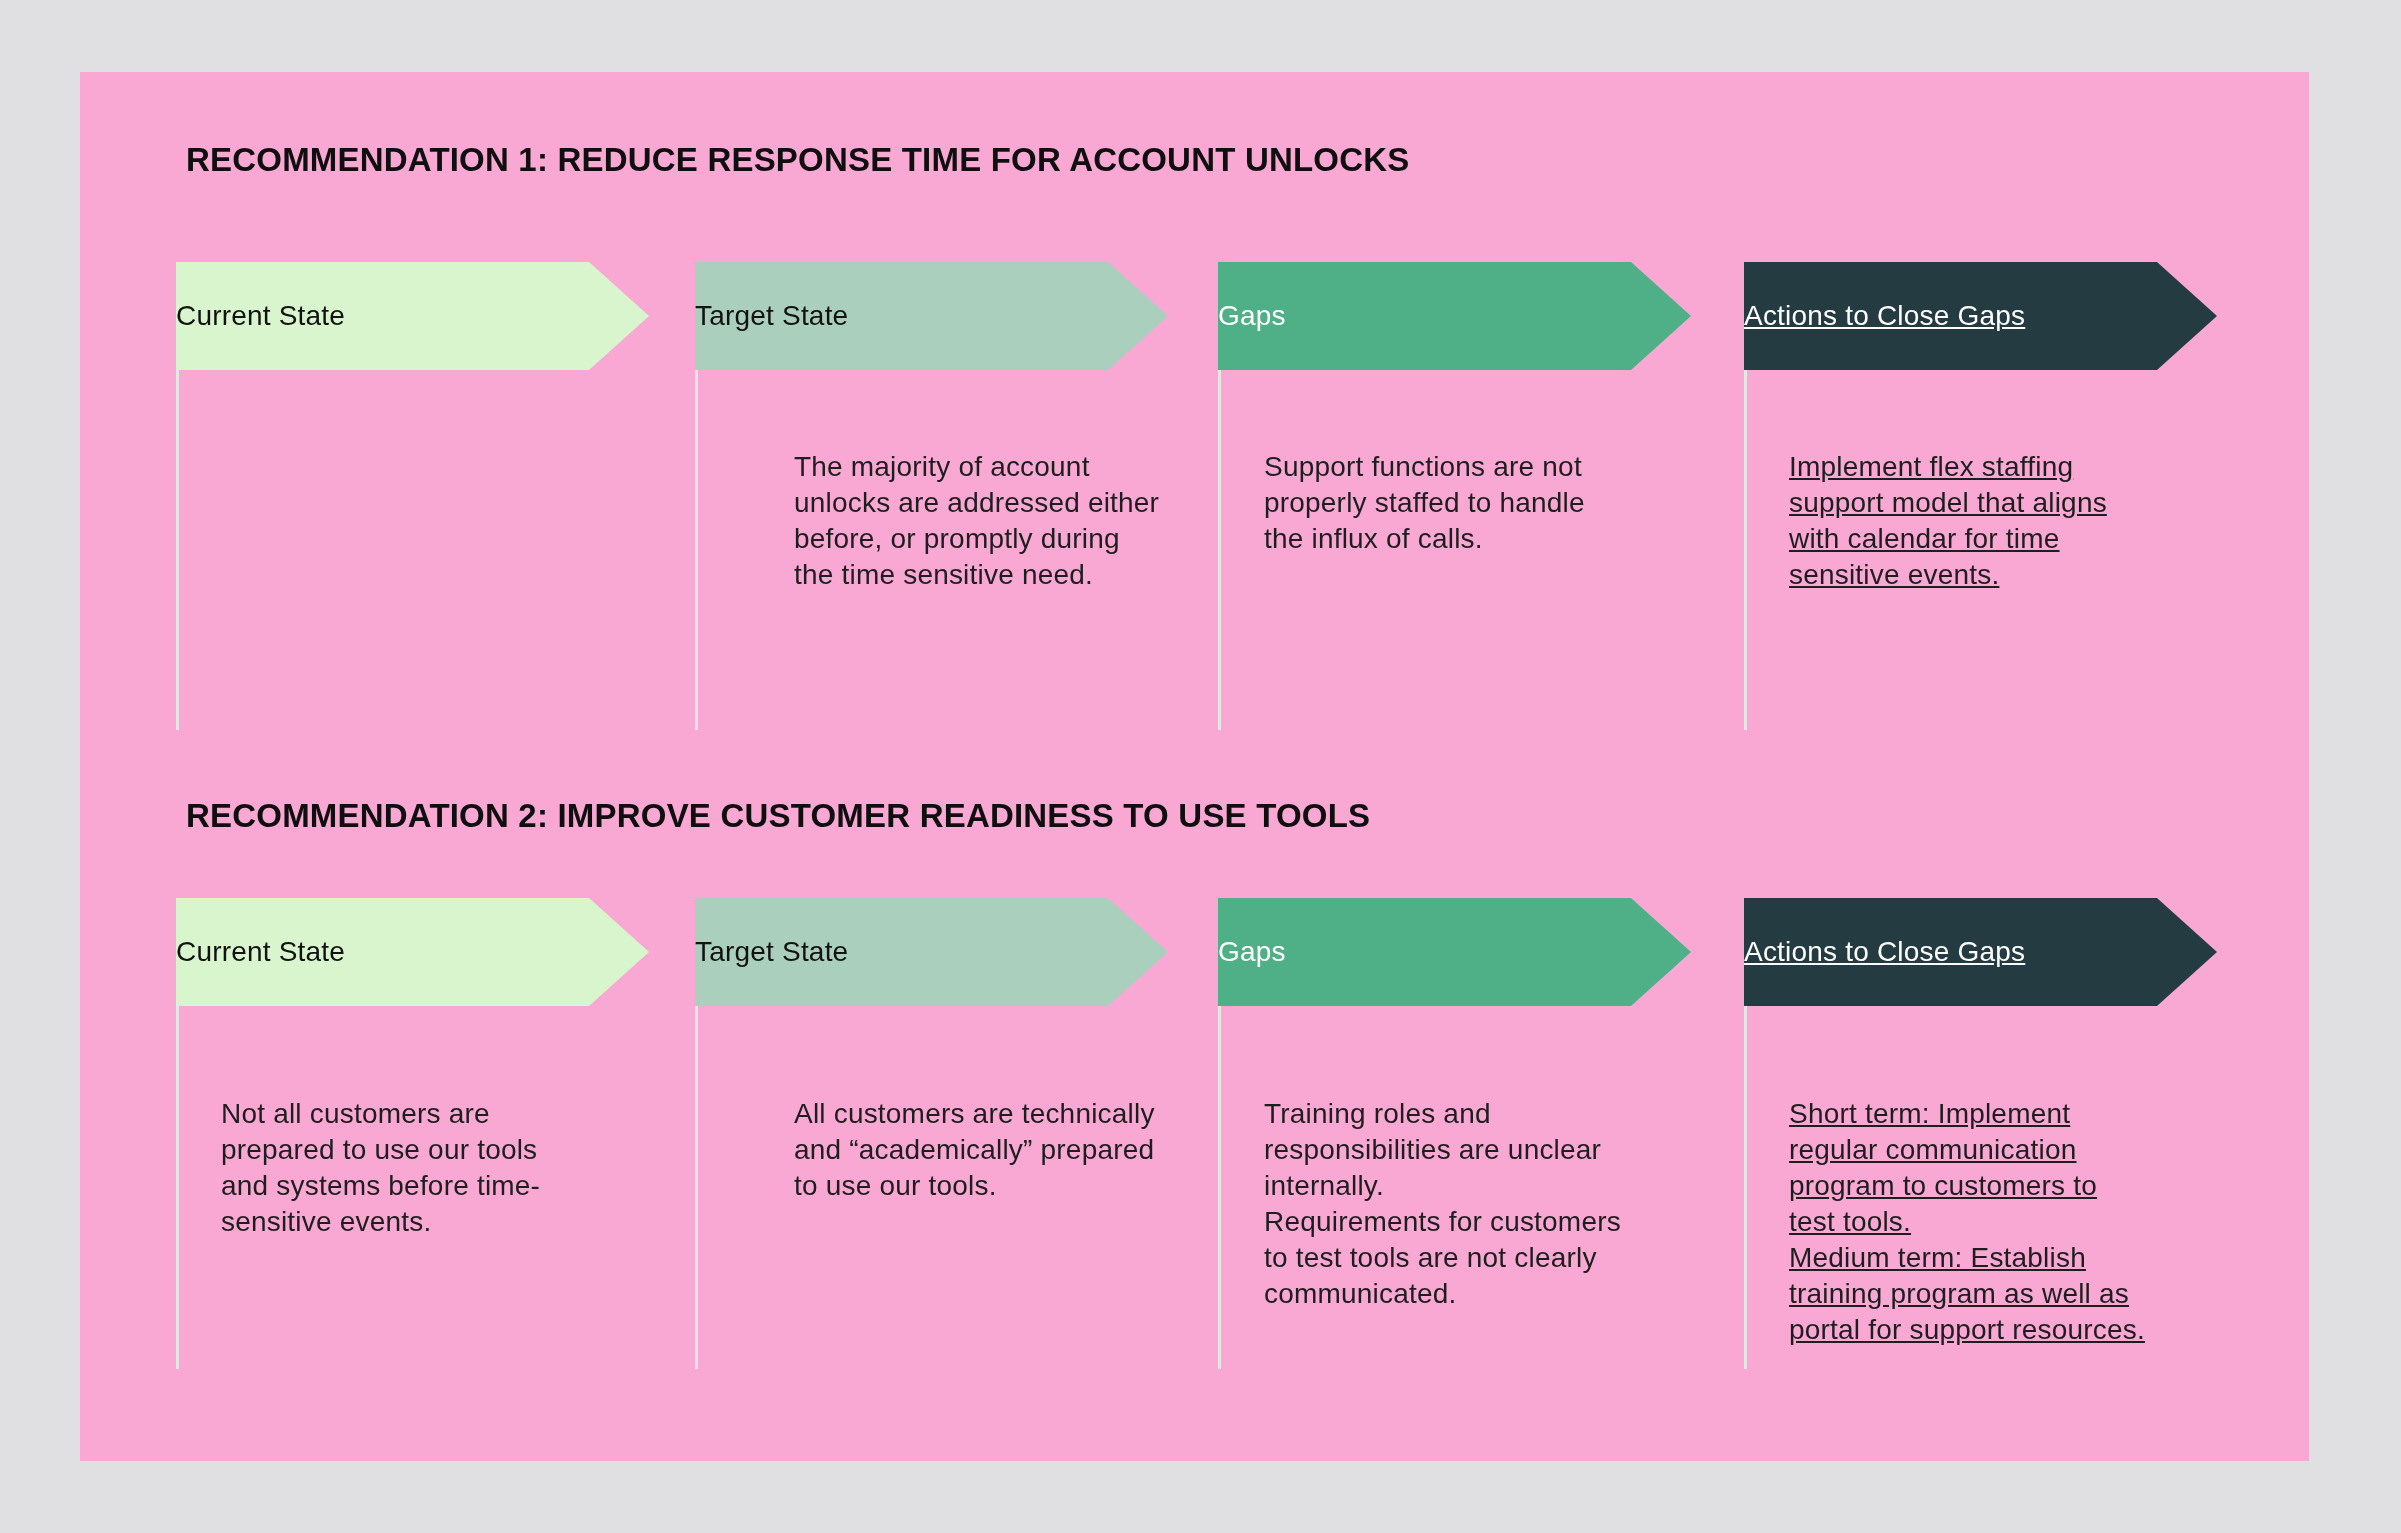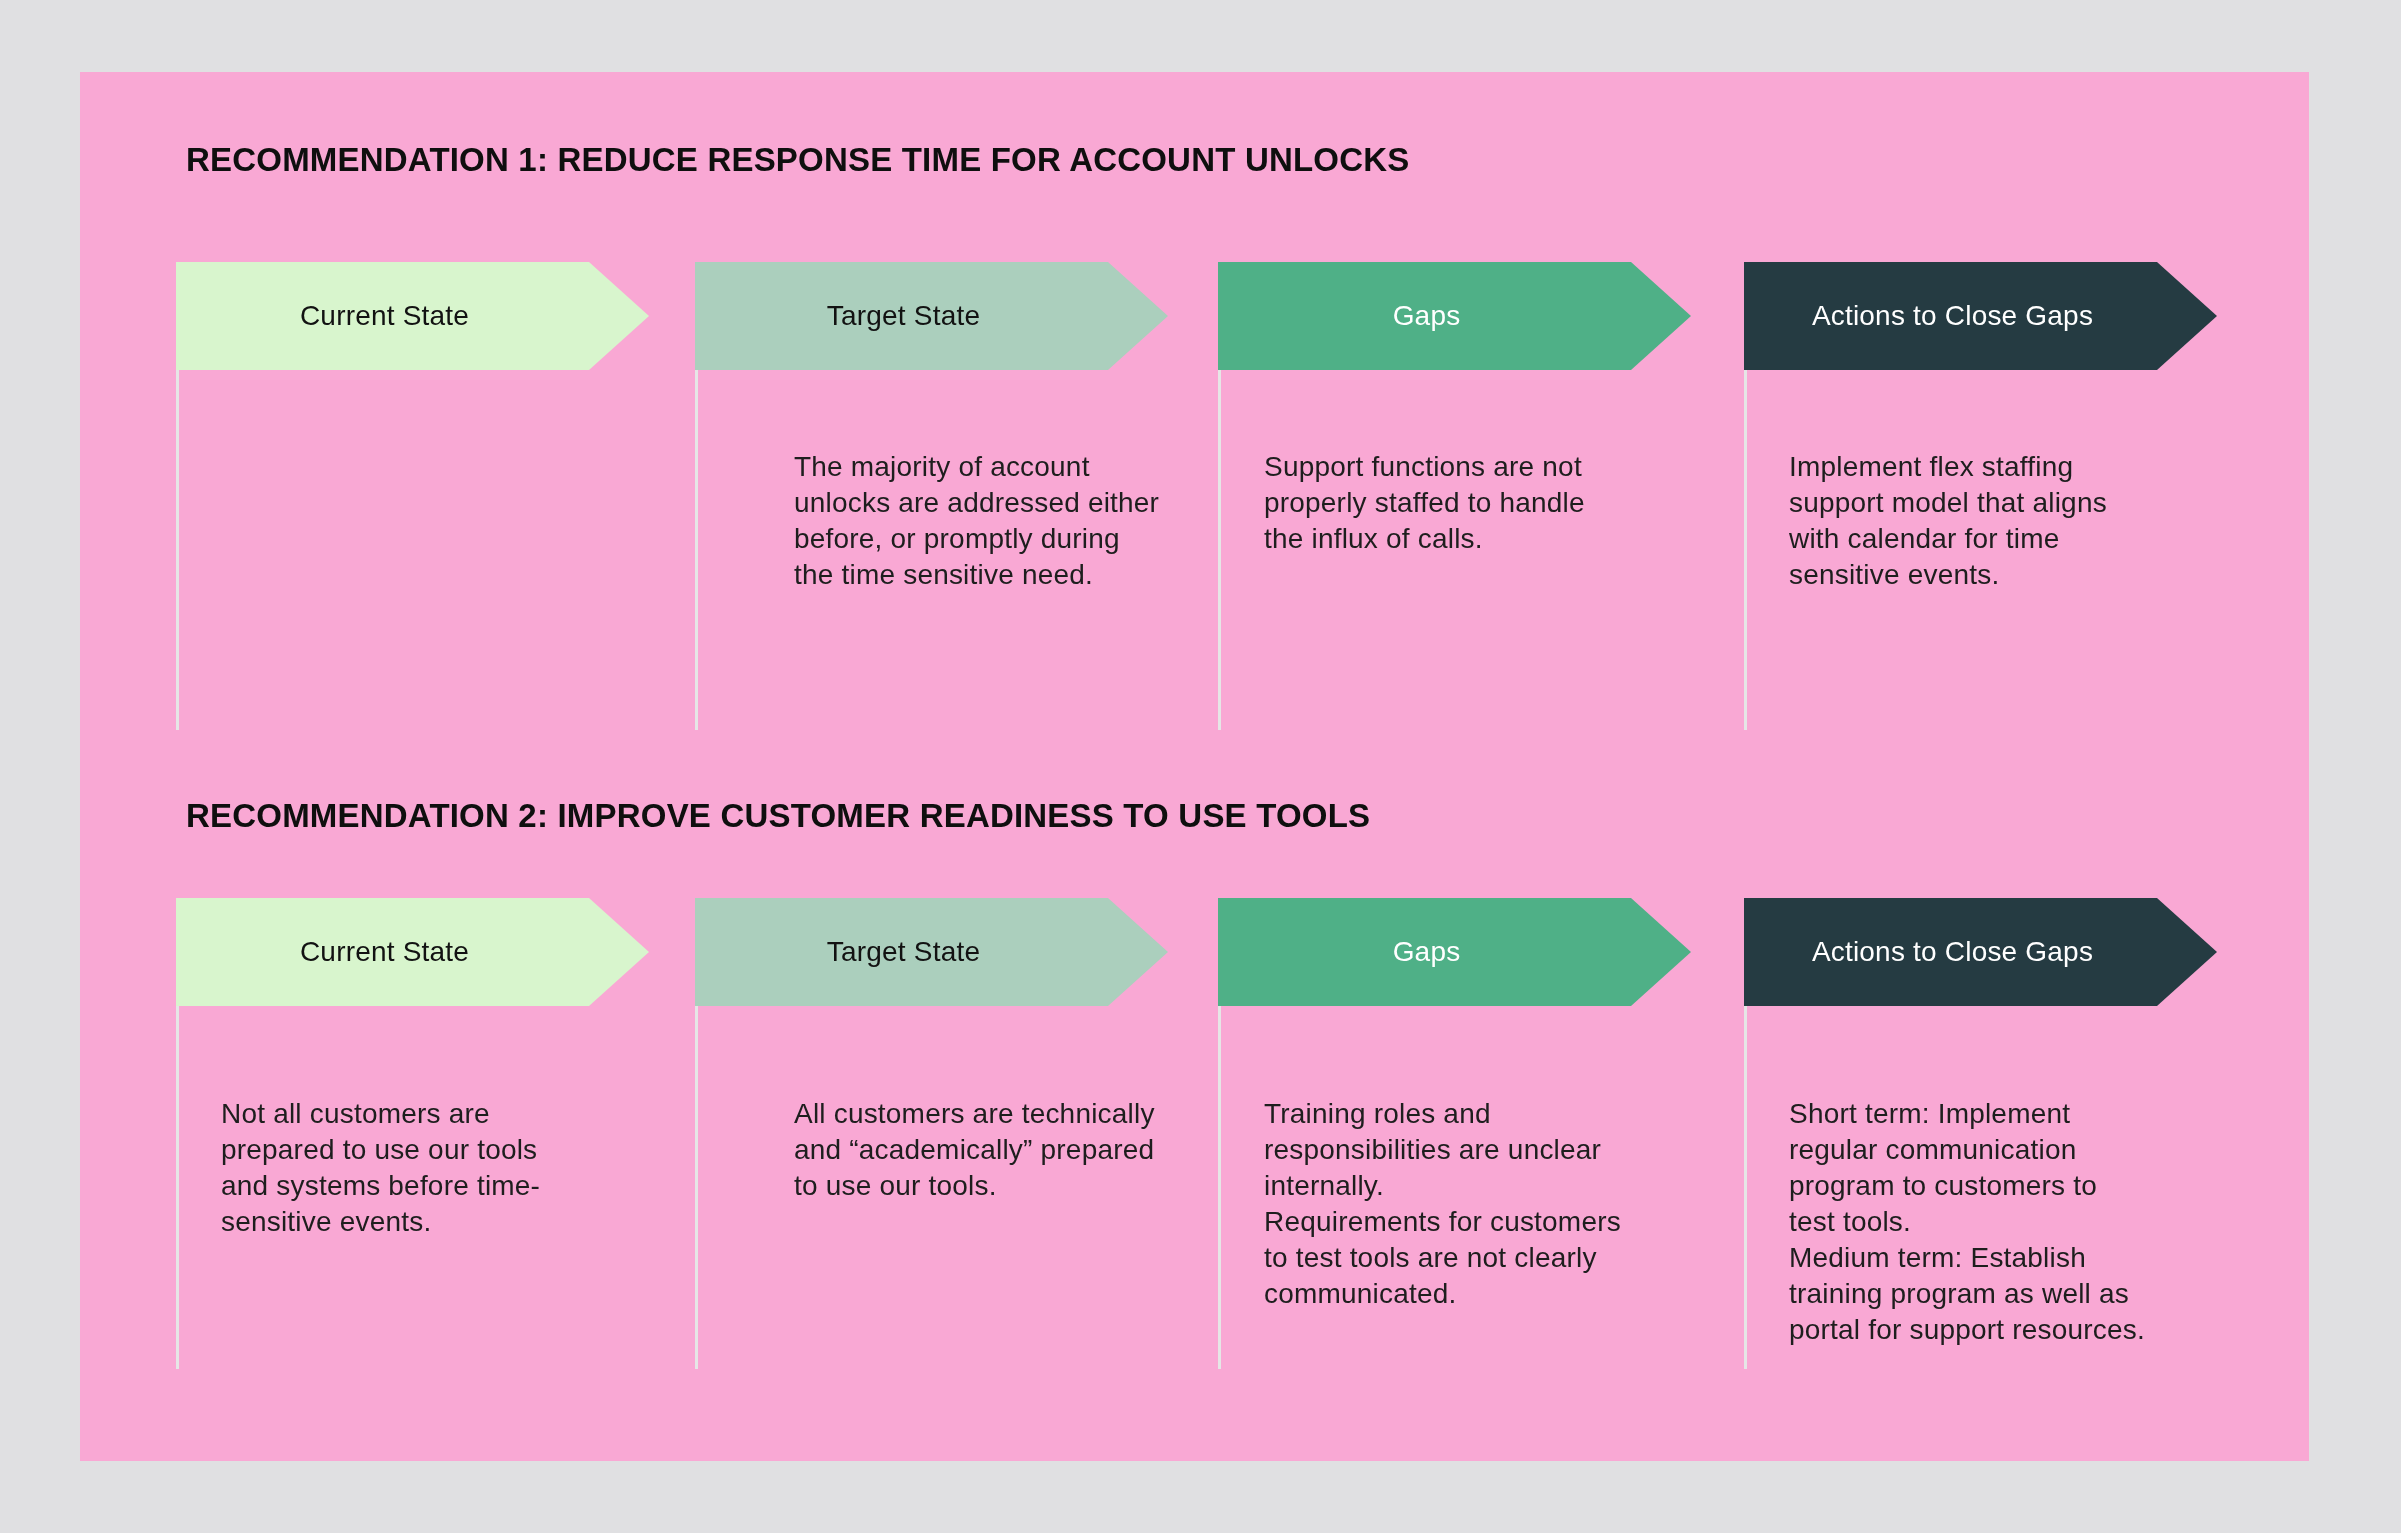--- a/index.html
+++ b/index.html
@@ -23,21 +23,21 @@
     color:#0f0f0f;
     white-space:nowrap;
   }
   .h-r1{top:69px;}
   .h-r2{top:725px;}
 
   .arrow{
     position:absolute;
     width:473px;height:108px;
     clip-path:polygon(0 0,413px 0,100% 50%,413px 100%,0 100%);
-    display:flex;align-items:center;justify-content:center;
+    display:flex;align-items:center;justify-content:flex-start;
   }
   .arrow .arrow-label{
     font-size:28px;font-weight:500;letter-spacing:0.2px;
     padding-right:56px; 
     white-space:nowrap;
   }
   .arrow.r1{top:190px;}
   .arrow.r2{top:826px;}
 
   .vline{
@@ -51,21 +51,21 @@
     font-size:28px;line-height:36px;letter-spacing:0.2px;
     color:#1e1e1e;
     white-space:pre-line;
   }
   .body-text.r1{top:377px;}
   .body-text.r2{top:1024px;}
 
   .c1{left:96px;}
   .c2{left:615px;}
   .c3{left:1138px;}
-  .c4{left:1664px;}
+  .c4{left:1664px;text-decoration:underline;}
   .body-text.c1{left:141px;}
   .body-text.c2{left:676px;margin-left:38px;}
   .body-text.c3{left:1184px;}
   .body-text.c4{left:1709px;}
 </style>
 </head>
 <body style="background: rgb(224, 224, 226);">
 
 <div class="card" style="background: #f9a8d4;">
 

